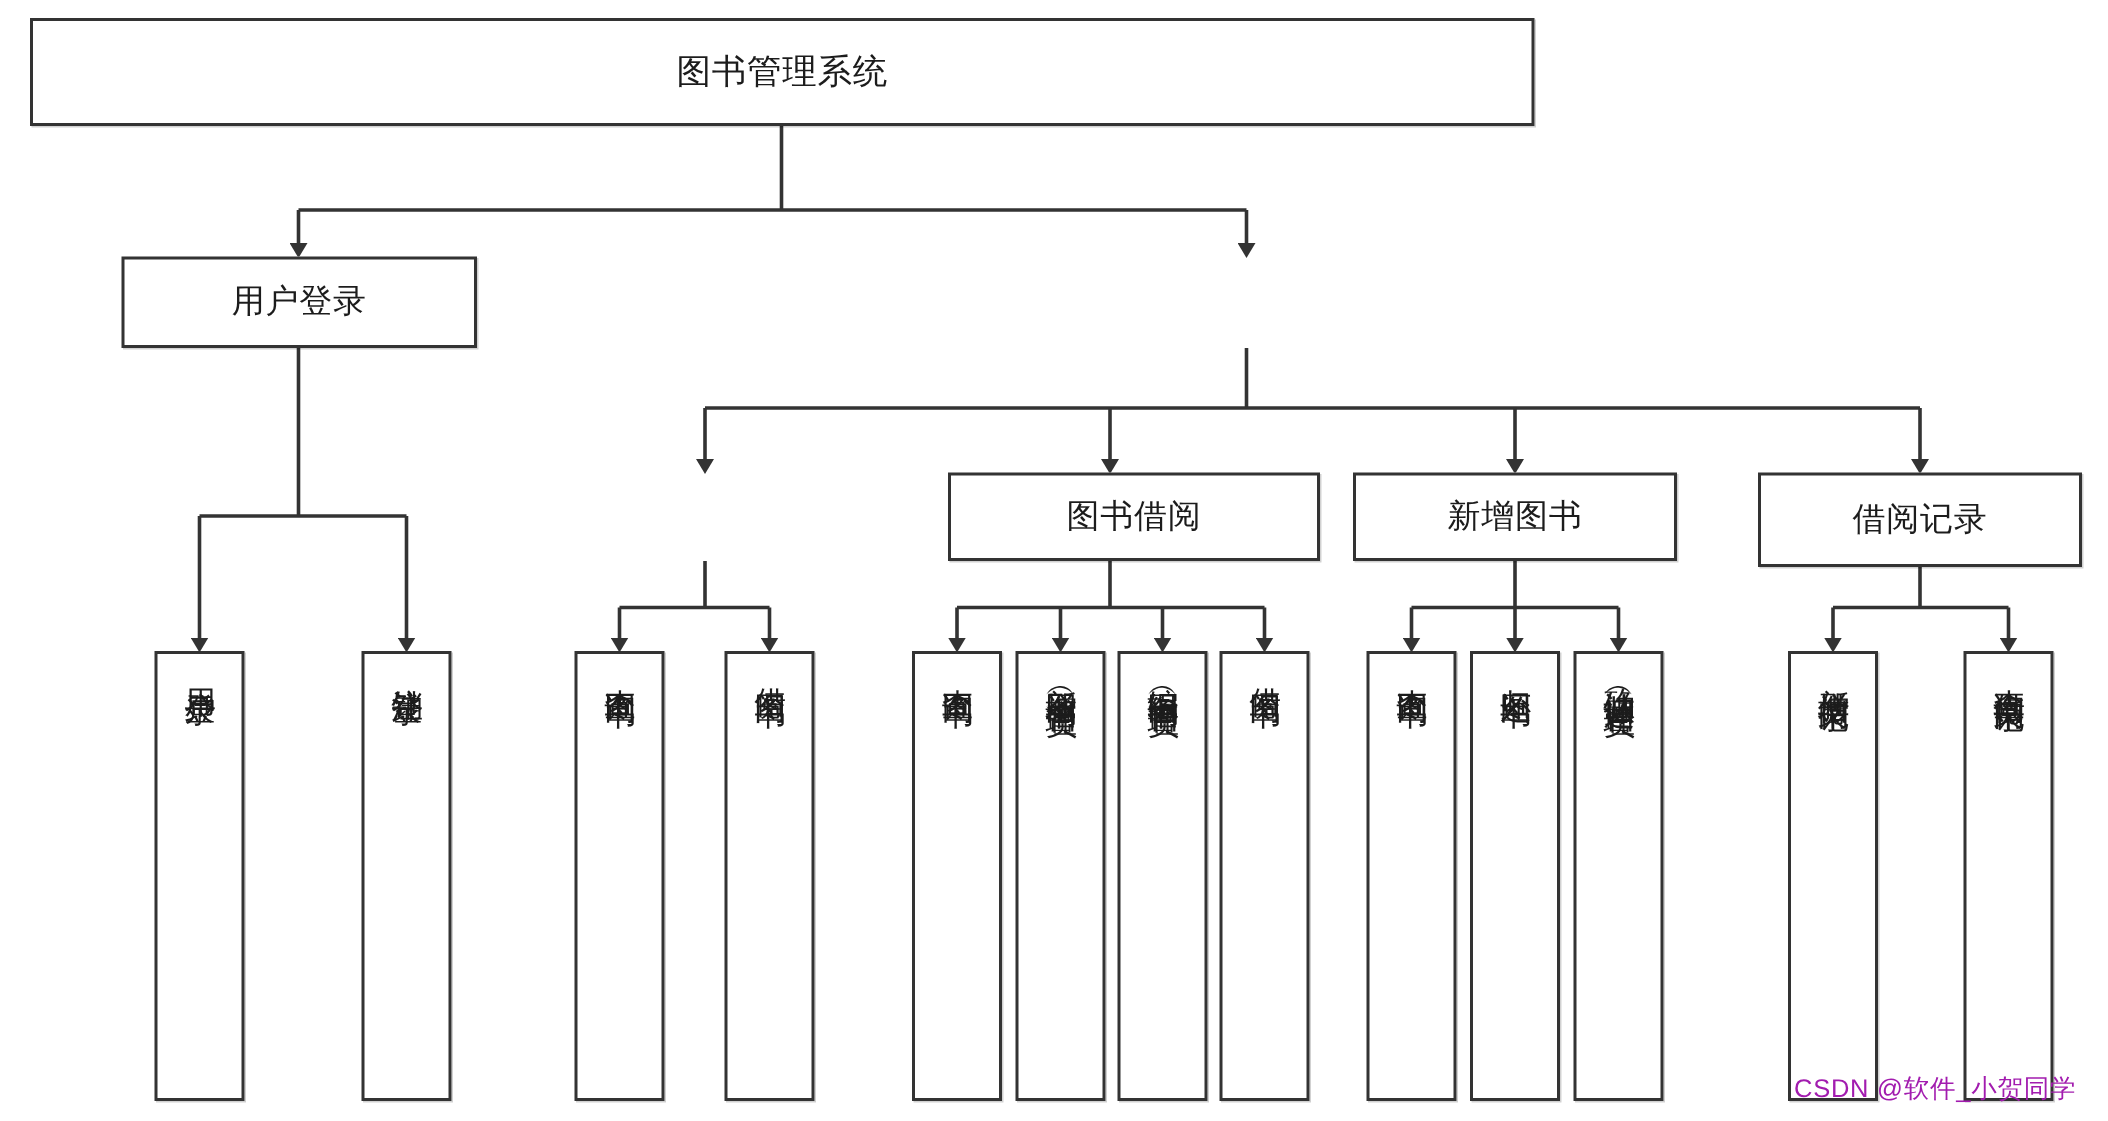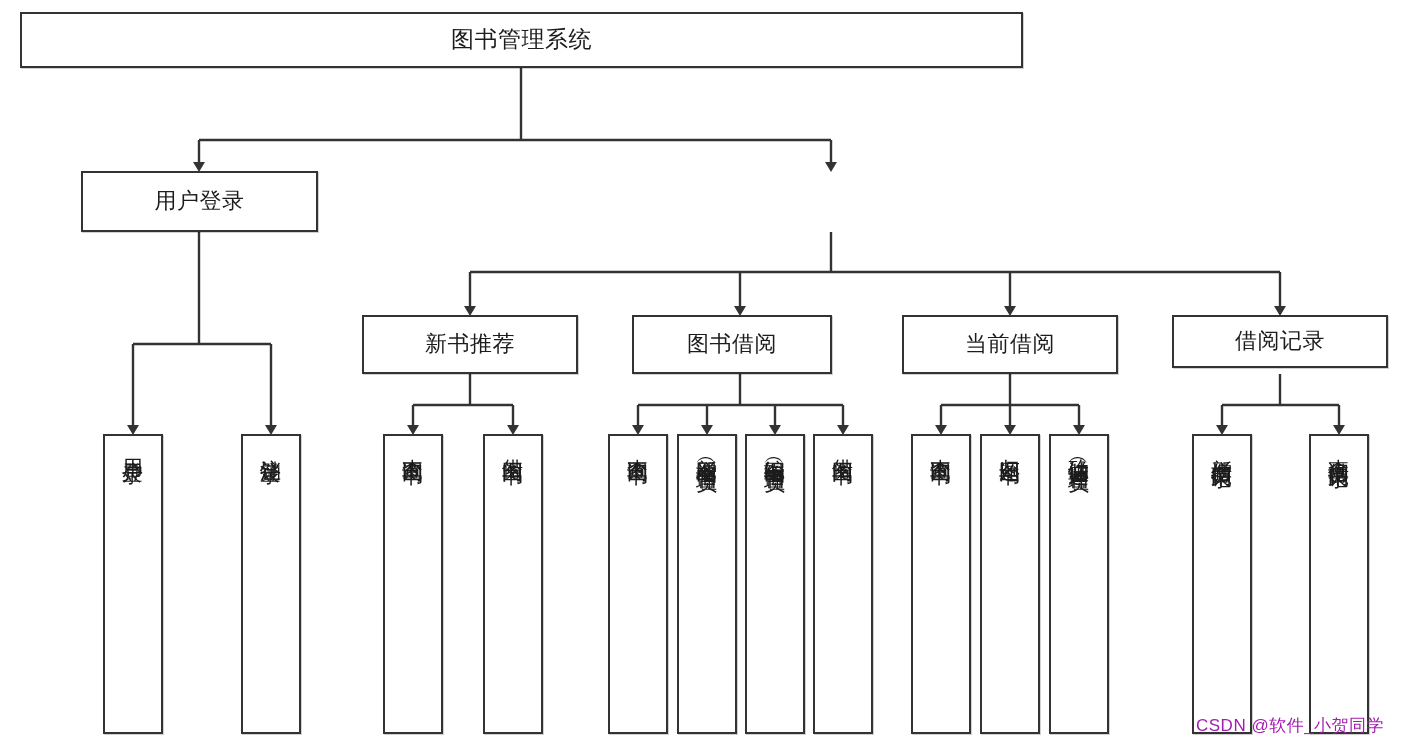--- a/index.html
+++ b/index.html
@@ -129,42 +129,39 @@
       <path d="M1010,405 L1010,426" marker-end="url(#arrow)"></path>
       <path d="M1079,405 L1079,426" marker-end="url(#arrow)"></path>
 
       <path d="M1280,374 L1280,405"></path>
       <path d="M1222,405 L1339,405"></path>
       <path d="M1222,405 L1222,426" marker-end="url(#arrow)"></path>
       <path d="M1339,405 L1339,426" marker-end="url(#arrow)"></path>
     </g>
   </svg>
 
-  <div class="node level-root" style="left:20px; top:12px; width:1003px; height:56px;">
+  <div class="node level-root" style="left:20px; top:12px; width:1003px; height:72px;">
     <span class="node-label">图书管理系统</span>
   </div>
 
   <div class="node level-1" style="left:81px; top:171px; width:237px; height:61px;">
     <span class="node-label">用户登录</span>
   </div>
 
 
-  <div class="node level-2" style="left:362px; top:315px; width:216px; height:59px;">
-    <span class="node-label">新书推荐</span>
-  </div>
-
-  <div class="node level-2" style="left:632px; top:315px; width:200px; height:59px;">
+
+  <div class="node level-2" style="left:632px; top:315px; width:248px; height:59px;">
     <span class="node-label">图书借阅</span>
   </div>
 
   <div class="node level-2" style="left:902px; top:315px; width:216px; height:59px;">
-    <span class="node-label">当前借阅</span>
-  </div>
-
-  <div class="node level-2" style="left:1172px; top:315px; width:216px; height:53px;">
+    <span class="node-label">新增图书</span>
+  </div>
+
+  <div class="node level-2" style="left:1172px; top:315px; width:216px; height:63px;">
     <span class="node-label">借阅记录</span>
   </div>
 
   <div class="node leaf" style="left:103px; top:434px; width:60px; height:300px;">
     <span class="node-label">用户登录</span>
   </div>
 
   <div class="node leaf" style="left:241px; top:434px; width:60px; height:300px;">
     <span class="node-label">注销登录</span>
   </div>

